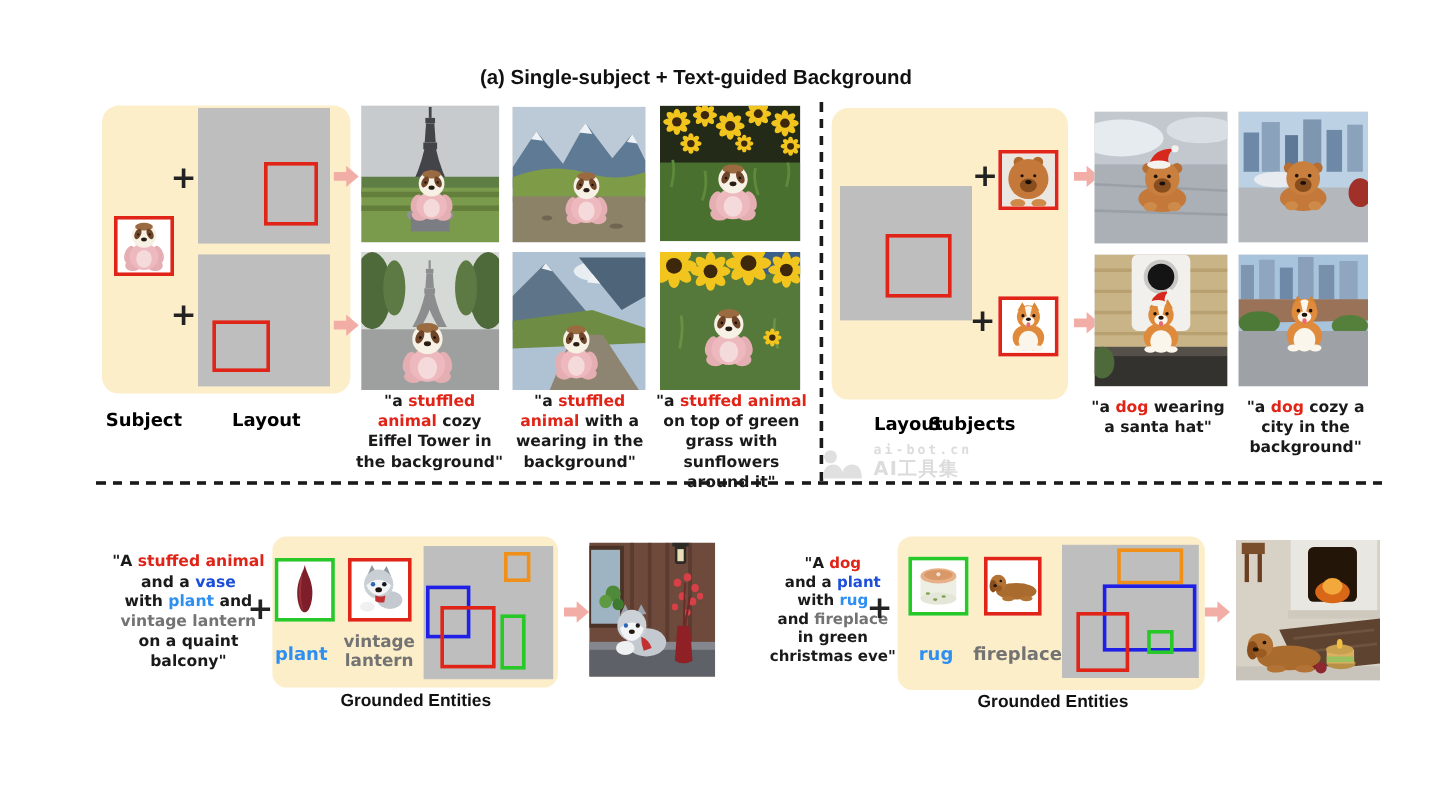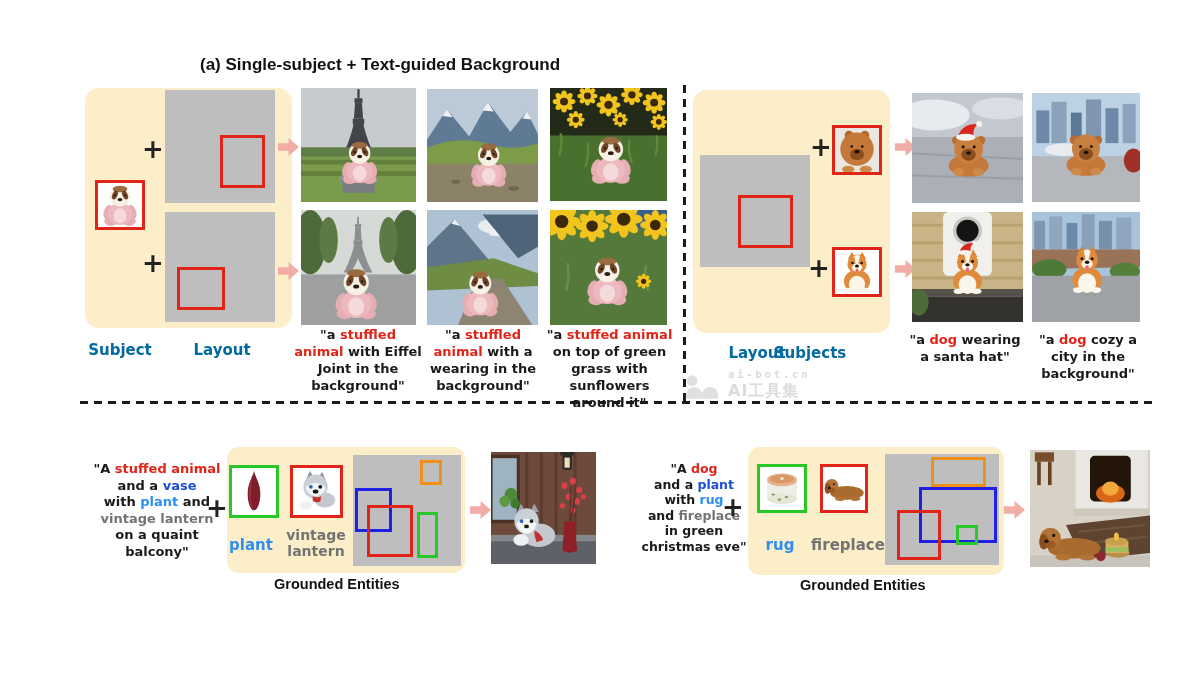--- a/index.html
+++ b/index.html
@@ -1,35 +1,35 @@
 <!DOCTYPE html>
 <html><head>
 <meta charset="utf-8">
 <style>
   html,body{margin:0;padding:0;background:#fff;}
   .stage{position:relative;width:1200px;height:675px;background:#fff;overflow:hidden;
          font-family:"DejaVu Sans",sans-serif;}
   .abs{position:absolute;}
-  .title{position:absolute;text-align:left;font-family:"Liberation Sans",sans-serif;
+  .title{position:absolute;text-align:center;font-family:"Liberation Sans",sans-serif;
          font-weight:bold;font-size:17px;color:#111;}
   .panel{position:absolute;background:#FCEEC8;border-radius:14px;}
   .gray{position:absolute;background:#BEBEBE;}
   .bbox{position:absolute;box-sizing:border-box;border:3px solid #E02418;}
   .bbox.blue{border-color:#1F1FE6}.bbox.green{border-color:#28C828}.bbox.orange{border-color:#F09018}
   .thumb{position:absolute;box-sizing:border-box;background:#fff;border:3px solid #E02418;overflow:hidden;}
   .thumb.green{border-color:#28C828}
   .thumb svg,.imgcard svg{display:block;width:100%;height:100%;}
   .imgcard{position:absolute;overflow:hidden;background:#ddd;}
   .plus{position:absolute;font-weight:bold;font-size:26px;color:#222;line-height:1;}
-  .lbl{position:absolute;text-align:center;font-weight:bold;font-size:15px;color:#0369a1;}
+  .lbl{position:absolute;text-align:center;font-weight:bold;font-size:15px;color:#000000;}
   .cap{position:absolute;text-align:center;font-weight:bold;font-size:13px;line-height:1.3;color:#1A1A1A;}
   .hl{color:#E02418;}
   .c-red{color:#E02418}.c-green{color:#1d4ed8}.c-blue{color:#2E8FF2}.c-orange{color:#737373}
   .prompt{position:absolute;text-align:center;font-weight:bold;color:#1A1A1A;}
-  .grounded{position:absolute;font-family:"Liberation Sans",sans-serif;
+  .grounded{position:absolute;text-align:center;font-family:"Liberation Sans",sans-serif;
             font-weight:bold;font-size:14.5px;color:#111;}
   .dash-v{position:absolute;width:3px;background:repeating-linear-gradient(to bottom,#1a1a1a 0 8px,transparent 8px 14px);}
   .dash-h{position:absolute;height:3px;background:repeating-linear-gradient(to right,#1a1a1a 0 8px,transparent 8px 14px);}
   .arrow{position:absolute;width:21px;height:18px;}
   .wm{position:absolute;color:#DCDCDC;font-weight:bold;}
   .wm-site{font-size:11px;letter-spacing:2.5px;font-family:"DejaVu Sans Mono",monospace;}
   .wm-name{font-size:16px;letter-spacing:1px;text-align:center;}
   .ent2{line-height:1.12;}
 </style>
 </head>
@@ -239,21 +239,21 @@
       <use href="#sym-sun" transform="translate(10,10) scale(1.5)"></use>
         <use href="#sym-sun" transform="translate(36,14) scale(1.3)"></use>
       <use href="#sym-sun" transform="translate(63,8) scale(1.5)"></use>
         <use href="#sym-sun" transform="translate(90,13) scale(1.2)"></use>
       <use href="#sym-sun" transform="translate(80,62) scale(0.6)"></use>
       <use href="#sym-sloth" transform="translate(30,40) scale(0.95)"></use>
     </svg>
   </div>
 
   <div class="cap" style="left:294px;top:327px;width:128px;">
-    <span>"a </span><span class="hl">stuffled animal</span><span> with Eiffel Joint in the background"</span>
+    <span>"a </span><span class="hl">stuffled animal</span><span> cozy Eiffel Tower in the background"</span>
   </div>
   <div class="cap" style="left:420px;top:327px;width:126px;">
     <span>"a </span><span class="hl">stuffled animal</span><span> with a wearing in the background"</span>
   </div>
   <div class="cap" style="left:543px;top:327px;width:133px;">
     <span>"a </span><span class="hl">stuffed animal</span><span> on top of green grass with sunflowers around it"</span>
   </div>
 
   <div class="dash-v" style="left:683px;top:85px;height:318px;"></div>
 

